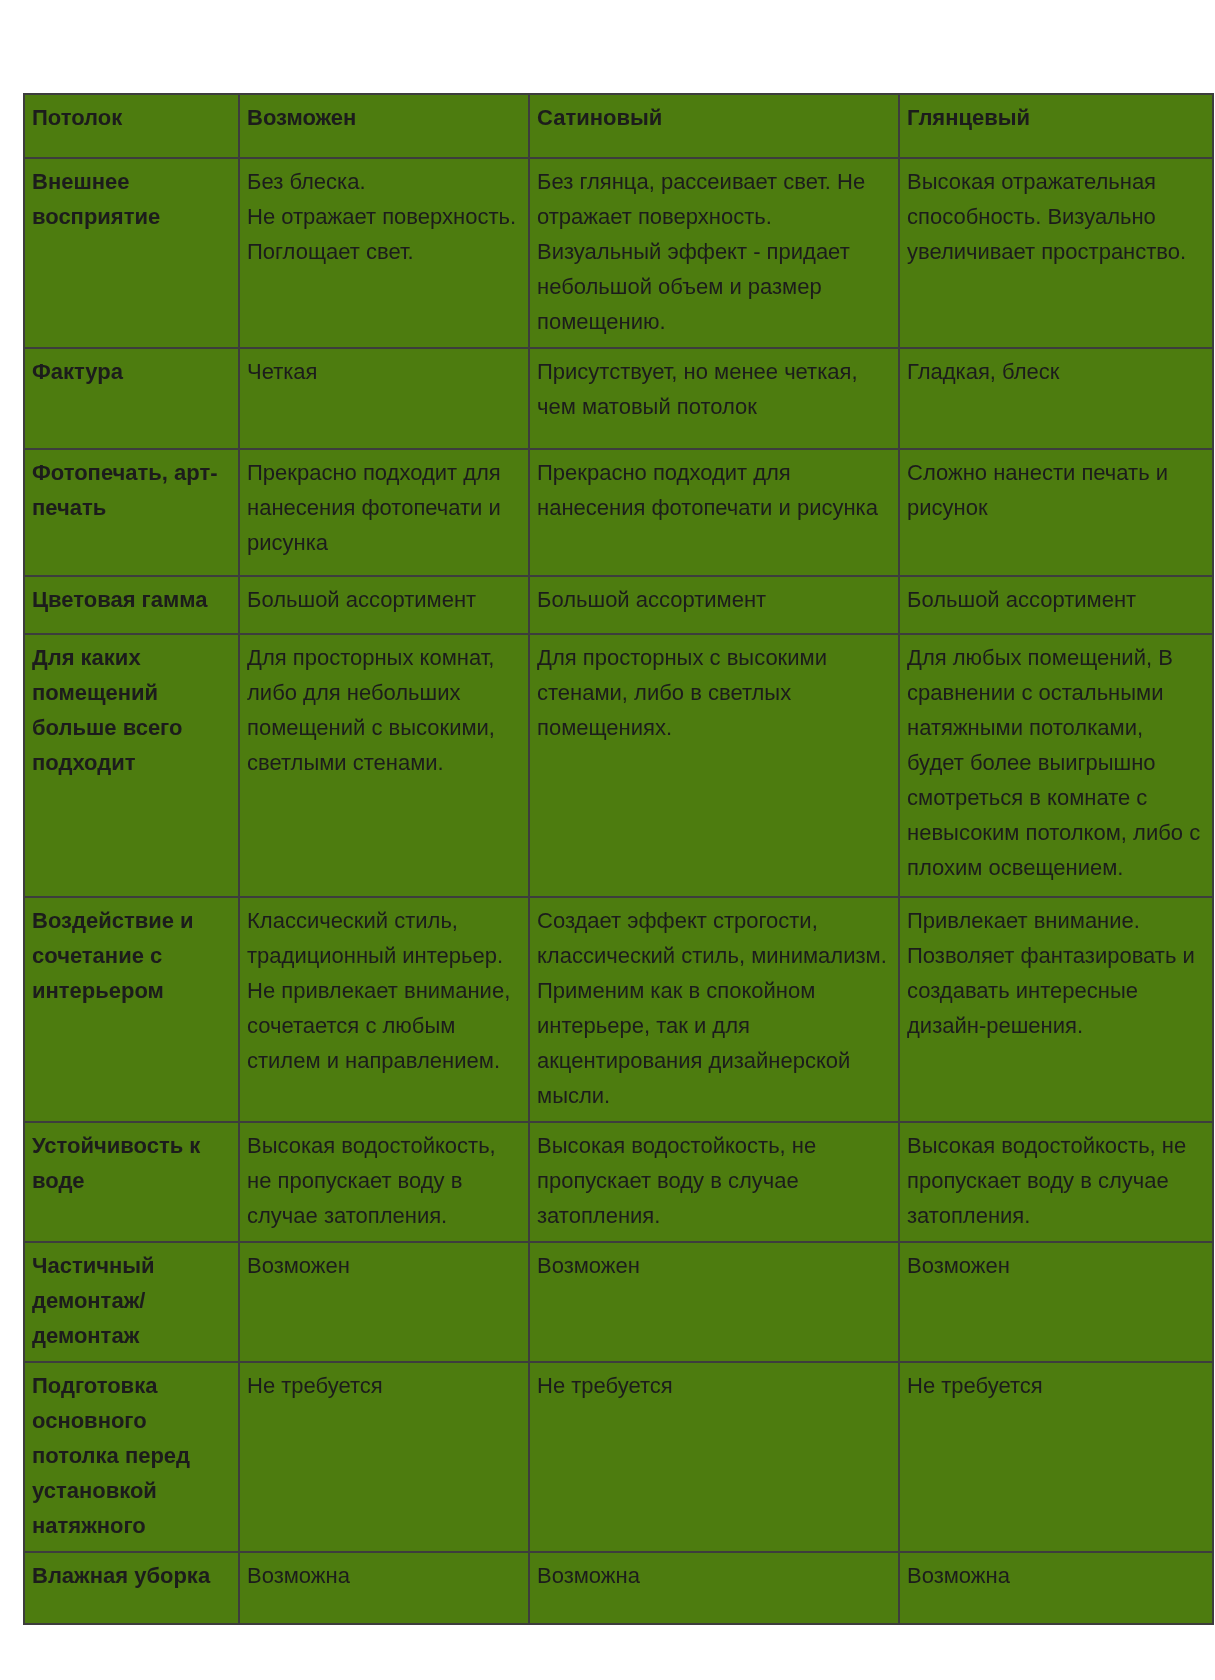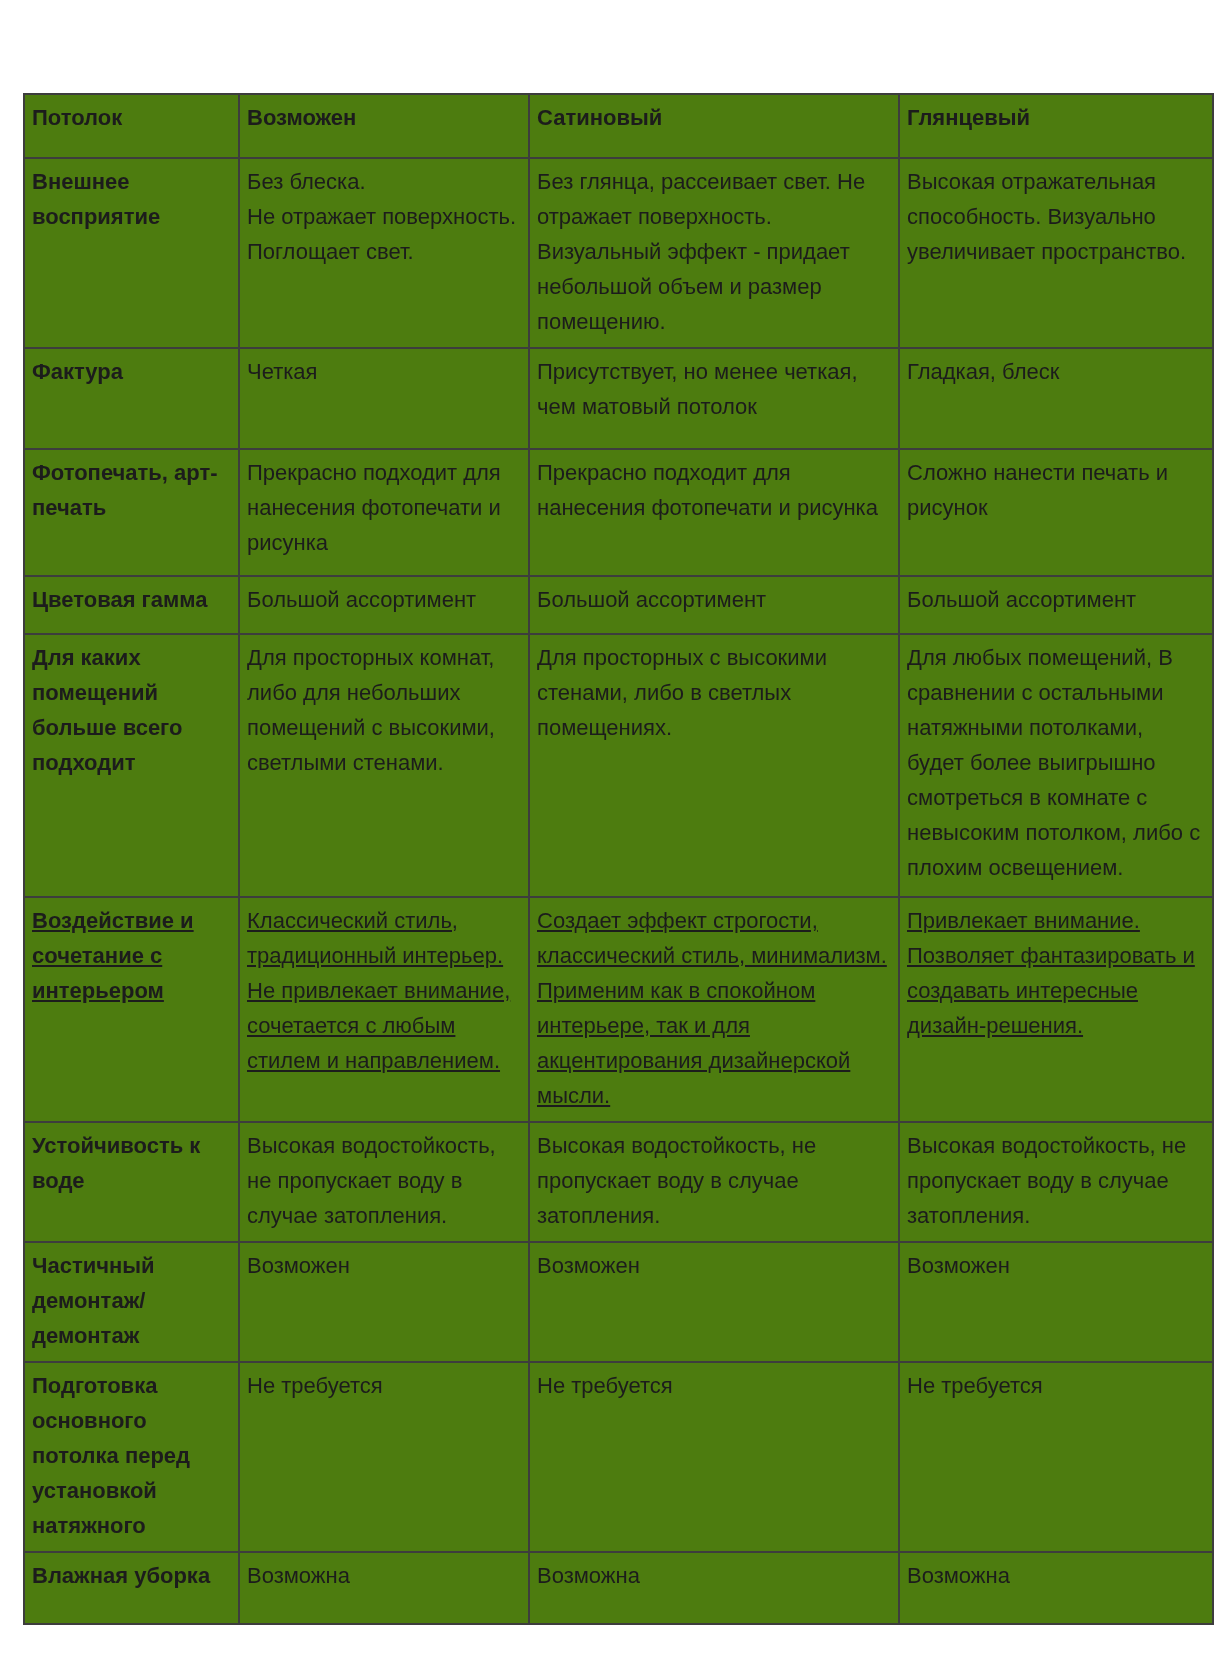--- a/index.html
+++ b/index.html
@@ -45,21 +45,21 @@
   }
   table.cmp td { font-weight: normal; }
   table.cmp th { font-weight: bold; }
 
   thead tr          { height: 64px;  }
   tbody tr:nth-child(1)  { height: 188px; }
   tbody tr:nth-child(2)  { height: 101px; border-radius: 8px; }
   tbody tr:nth-child(3)  { height: 127px; }
   tbody tr:nth-child(4)  { height: 58px; border-radius: 24px;  }
   tbody tr:nth-child(5)  { height: 263px; }
-  tbody tr:nth-child(6)  { height: 192px; text-decoration: underline; }
+  tbody tr:nth-child(6)  { height: 192px; }
   tbody tr:nth-child(7)  { height: 117px; }
   tbody tr:nth-child(8)  { height: 117px; }
   tbody tr:nth-child(9)  { height: 161px; }
   tbody tr:nth-child(10) { height: 72px;  }
 </style>
 </head>
 <body>
 
 <div class="table-wrap">
   <table class="cmp">

